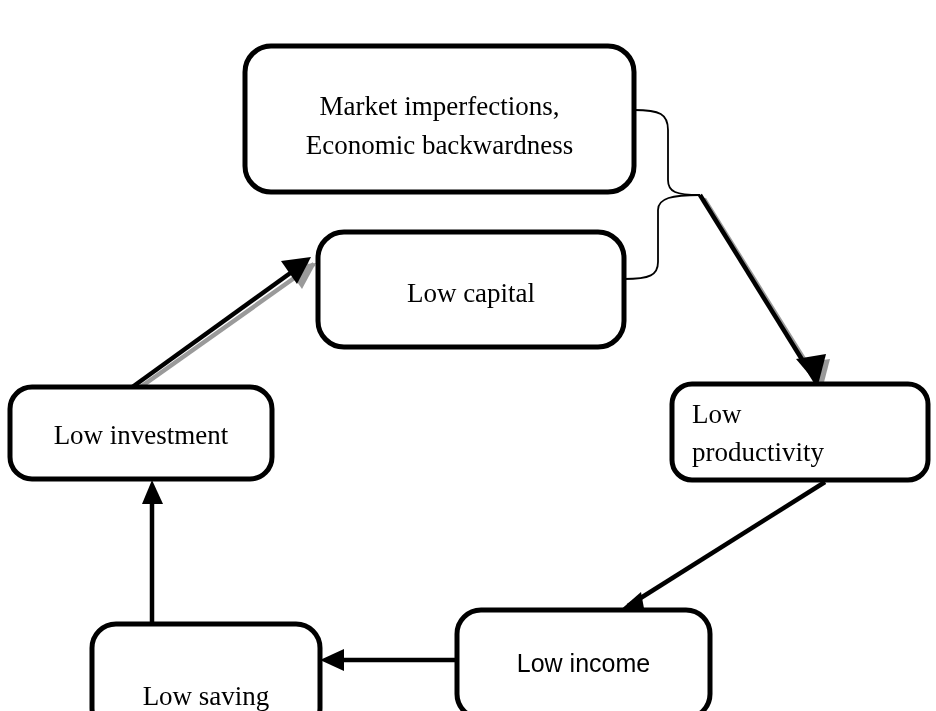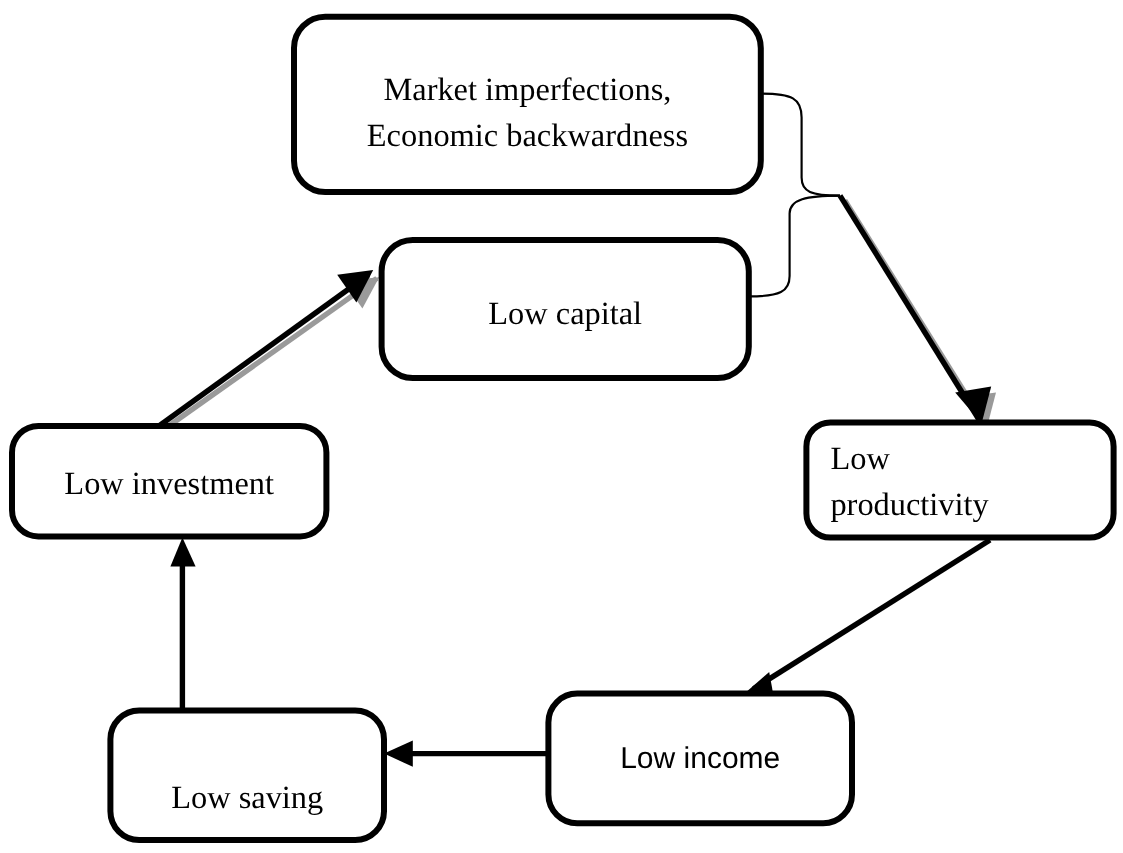--- a/index.html
+++ b/index.html
@@ -12,20 +12,21 @@
     width: 936px;
     height: 711px;
     overflow: hidden;
     font-family: "Liberation Serif", serif;
   }
   #diagram-root {
     position: relative;
     width: 936px;
     height: 559px;
     background: #ffffff;
+    margin-top: 32px;
   }
   svg#diagram-svg {
     position: absolute;
     top: 0;
     left: 0;
     width: 936px;
     height: 711px;
     display: block;
   }
   .node-box {

